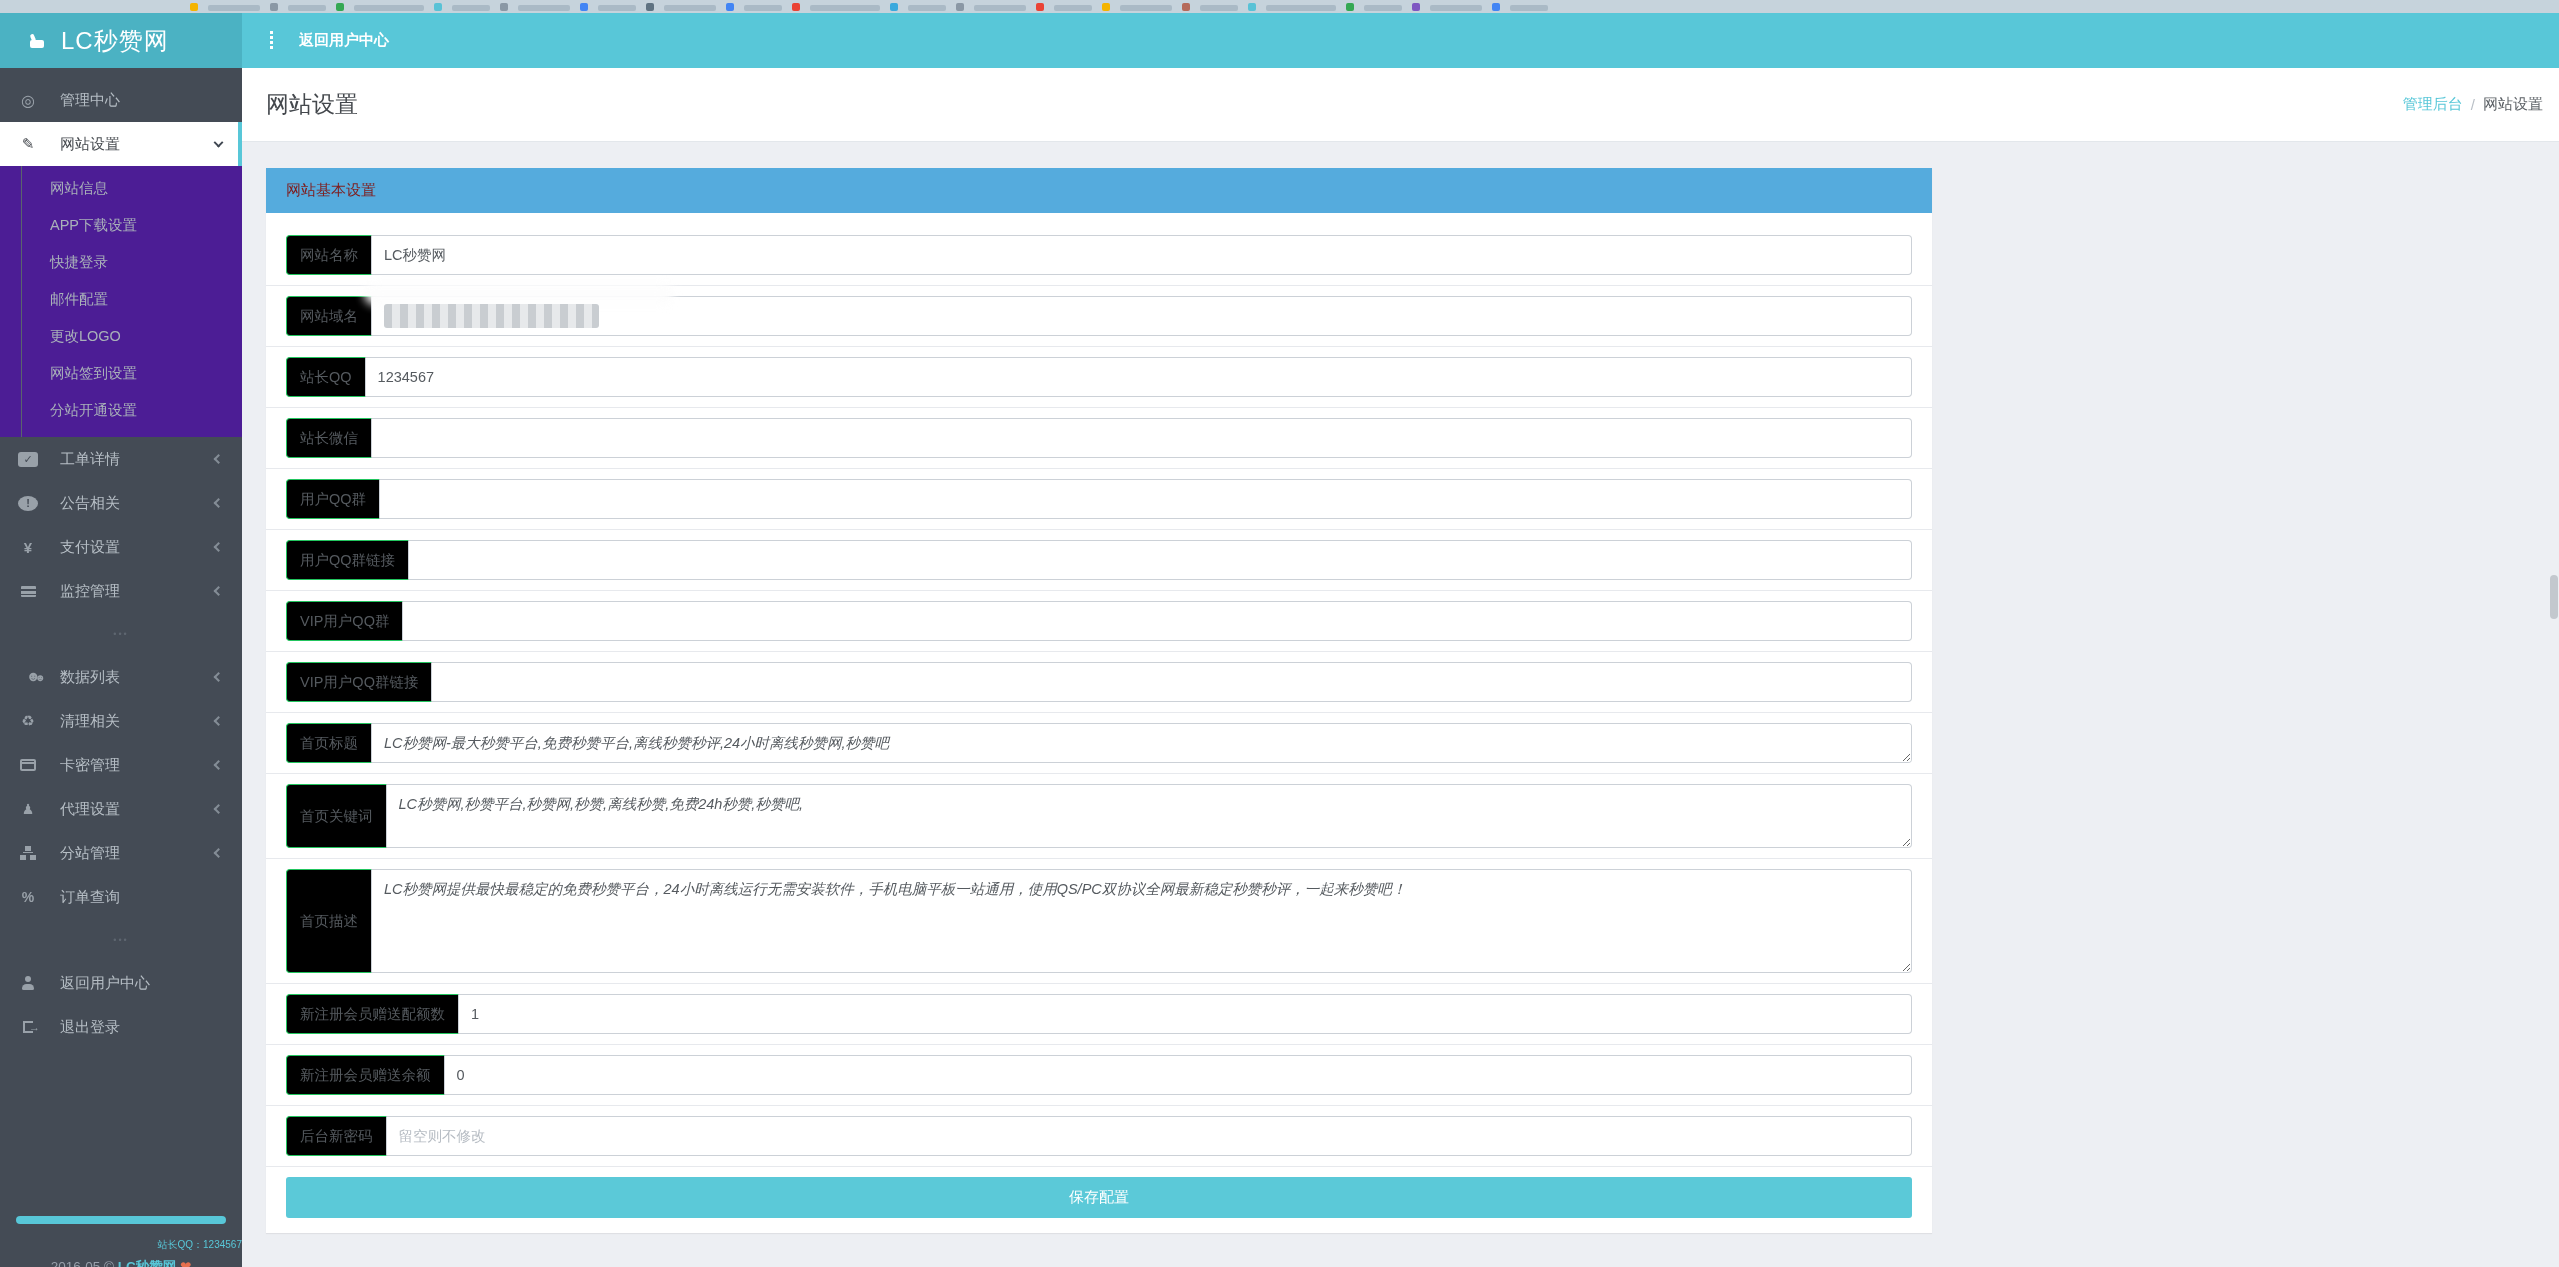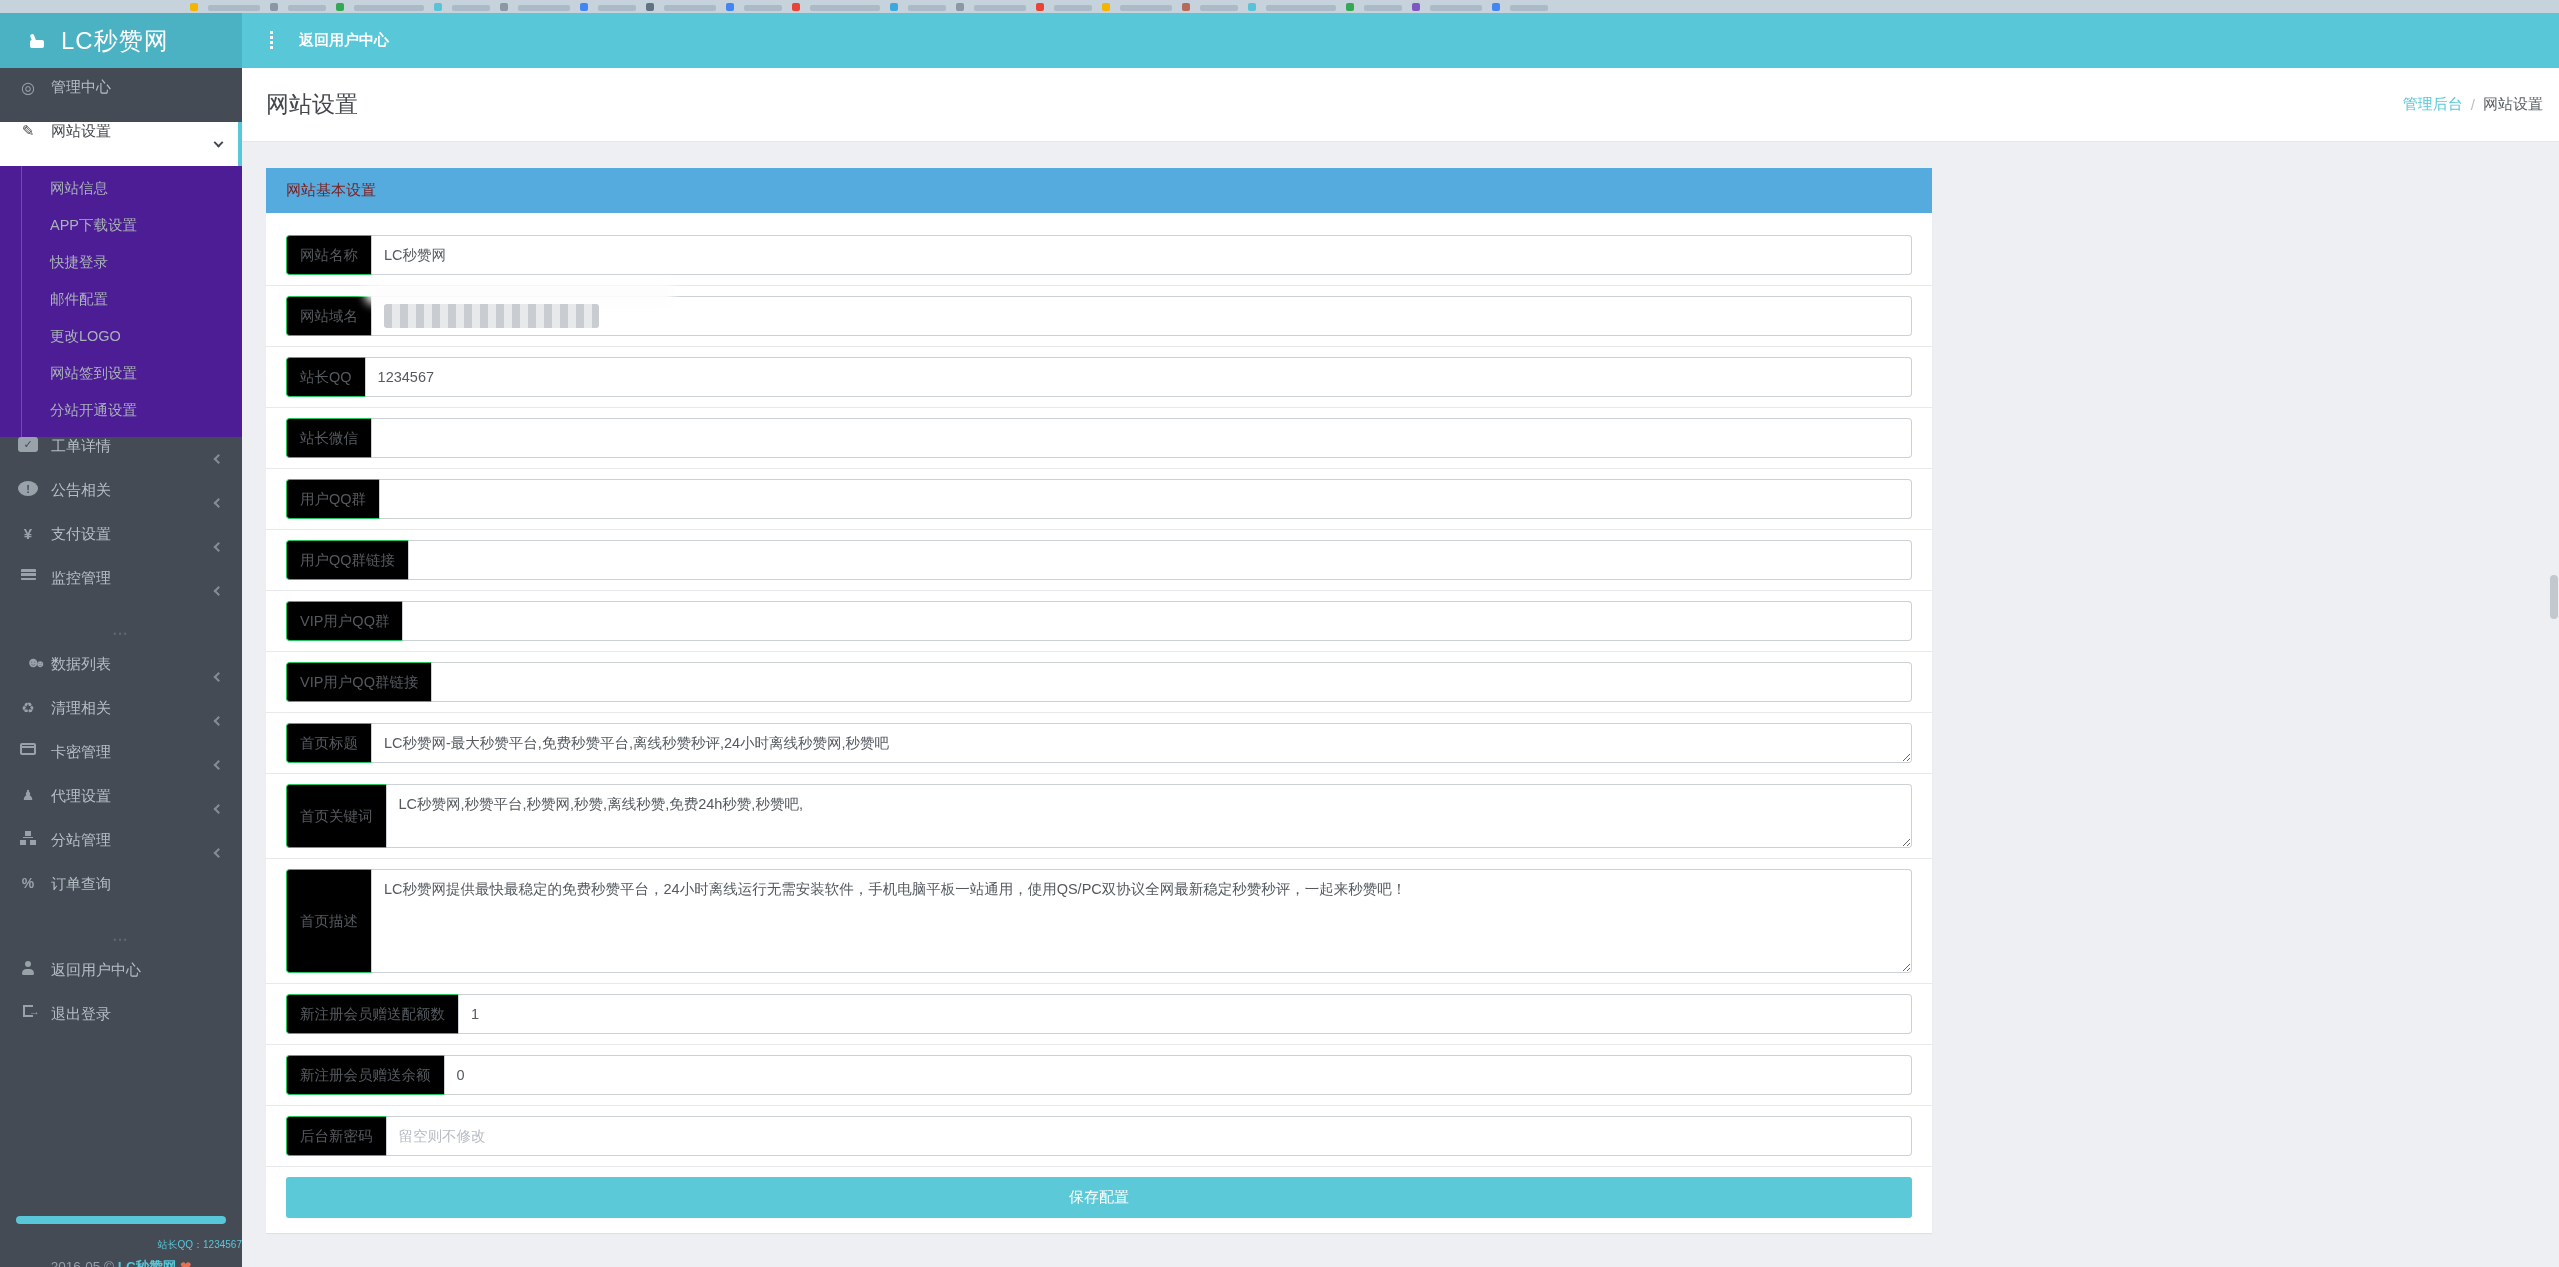--- a/index.html
+++ b/index.html
@@ -17,21 +17,21 @@
 
   
   .sidebar { width:242px; flex:0 0 242px; background:#444b55; display:flex; flex-direction:column; position:relative; }
   .brand { height:55px; flex:0 0 55px; background:#4bb2c3; color:#fff; display:flex; align-items:center; padding-left:30px; gap:16px; }
   .brand-title { font-size:24px; font-weight:400; letter-spacing:1px; }
   .g-thumb { position:relative; width:15px; height:14px; display:inline-block; }
   .g-thumb::before { content:''; position:absolute; left:0; bottom:0; width:14px; height:8px; background:#fff; border-radius:2px; }
   .g-thumb::after { content:''; position:absolute; left:1px; top:0; width:4px; height:8px; background:#fff; border-radius:2px; transform:rotate(-22deg); }
 
   .menu { padding-top:10px; }
-  .mi { position:relative; height:44px; display:flex; align-items:flex-start; padding-left:18px; gap:13px; color:#b6bec5; font-size:15px; cursor:pointer; }
+  .mi { position:relative; height:44px; display:flex; align-items:center; padding-left:18px; gap:22px; color:#b6bec5; font-size:15px; cursor:pointer; }
   .mi .ic { width:20px; display:inline-flex; justify-content:center; align-items:center; color:#99a1a9; font-size:15px; }
   .mi.active { background:#ffffff; color:#474b50; }
   .mi.active .ic { color:#474b50; }
   .mi.active::after { content:''; position:absolute; right:0; top:0; bottom:0; width:4px; background:#58c7d8; }
   .chev { width:7px; height:7px; border-left:2px solid #848d96; border-bottom:2px solid #848d96; position:absolute; right:20px; top:50%; }
   .chev.left { transform:translateY(-50%) rotate(45deg); }
   .chev.down { transform:translateY(-70%) rotate(-45deg); border-color:#3f4751; }
   .submenu { background:#4c1d95; position:relative; padding:4px 0 8px; }
   .submenu::before { content:''; position:absolute; left:21px; top:0; bottom:0; width:1px; background:#5a636d; }
   .smi { height:37px; display:flex; align-items:center; padding-left:50px; color:#a9b1b9; font-size:14.5px; cursor:pointer; }
@@ -84,21 +84,21 @@
 
   .content { flex:1; background:#edeff3; padding:26px 0 0 24px; min-height:0; }
   .panel { width:1666px; background:#fff; box-shadow:0 1px 1px rgba(0,0,0,.06); }
   .panel-head { background:#55abdd; color:#7f1d1d; font-size:15px; padding:13px 20px; }
   .panel-body { padding:22px 20px 15px; }
 
   .ig { display:flex; min-height:40px; }
   .ig-label { display:flex; align-items:center; padding:0 13px; border:1px solid #22c55e; border-right:1px solid #ccd1d7; border-radius:4px 0 0 4px; background:#000000; color:#555a5f; font-size:14.5px; white-space:nowrap; }
   .ig-field { flex:1; position:relative; display:flex; }
   .ig input, .ig textarea { flex:1; width:100%; border:1px solid #ccd1d7; border-left:none; border-radius:0 4px 4px 0; padding:9px 12px; font-size:14.5px; color:#555a5f; outline:none; font-family:"Liberation Sans","DejaVu Sans",sans-serif; background:#fff; }
-  .ig textarea { line-height:1.45; }
+  .ig textarea { line-height:1.45;font-style:italic; }
   .ta-s { height:40px; } .ta-m { height:64px; } .ta-l { height:104px; }
   ::placeholder { color:#b6bcc3; opacity:1; }
   .sep { border:0; border-top:1px solid #e7e9ed; margin:10px -20px; }
 
   .censor { position:absolute; left:12px; top:8px; width:215px; height:24px; border-radius:3px; pointer-events:none;
     background-image:repeating-linear-gradient(90deg,#c9cdd1 0 8px,#e7e9eb 8px 16px),repeating-linear-gradient(0deg,rgba(255,255,255,.55) 0 8px,rgba(150,155,160,.35) 8px 16px);
     filter:blur(.7px); }
   .censor-halo { position:absolute; left:-8px; top:-13px; width:310px; height:22px; background:#fdfdfd; border-radius:12px; filter:blur(5px); opacity:.95; pointer-events:none; }
 
   .save-btn { display:block; width:100%; background:#5bc9d8; border:none; border-radius:3px; color:#fff; font-size:15px; padding:11px 12px; cursor:pointer; font-family:inherit; }

